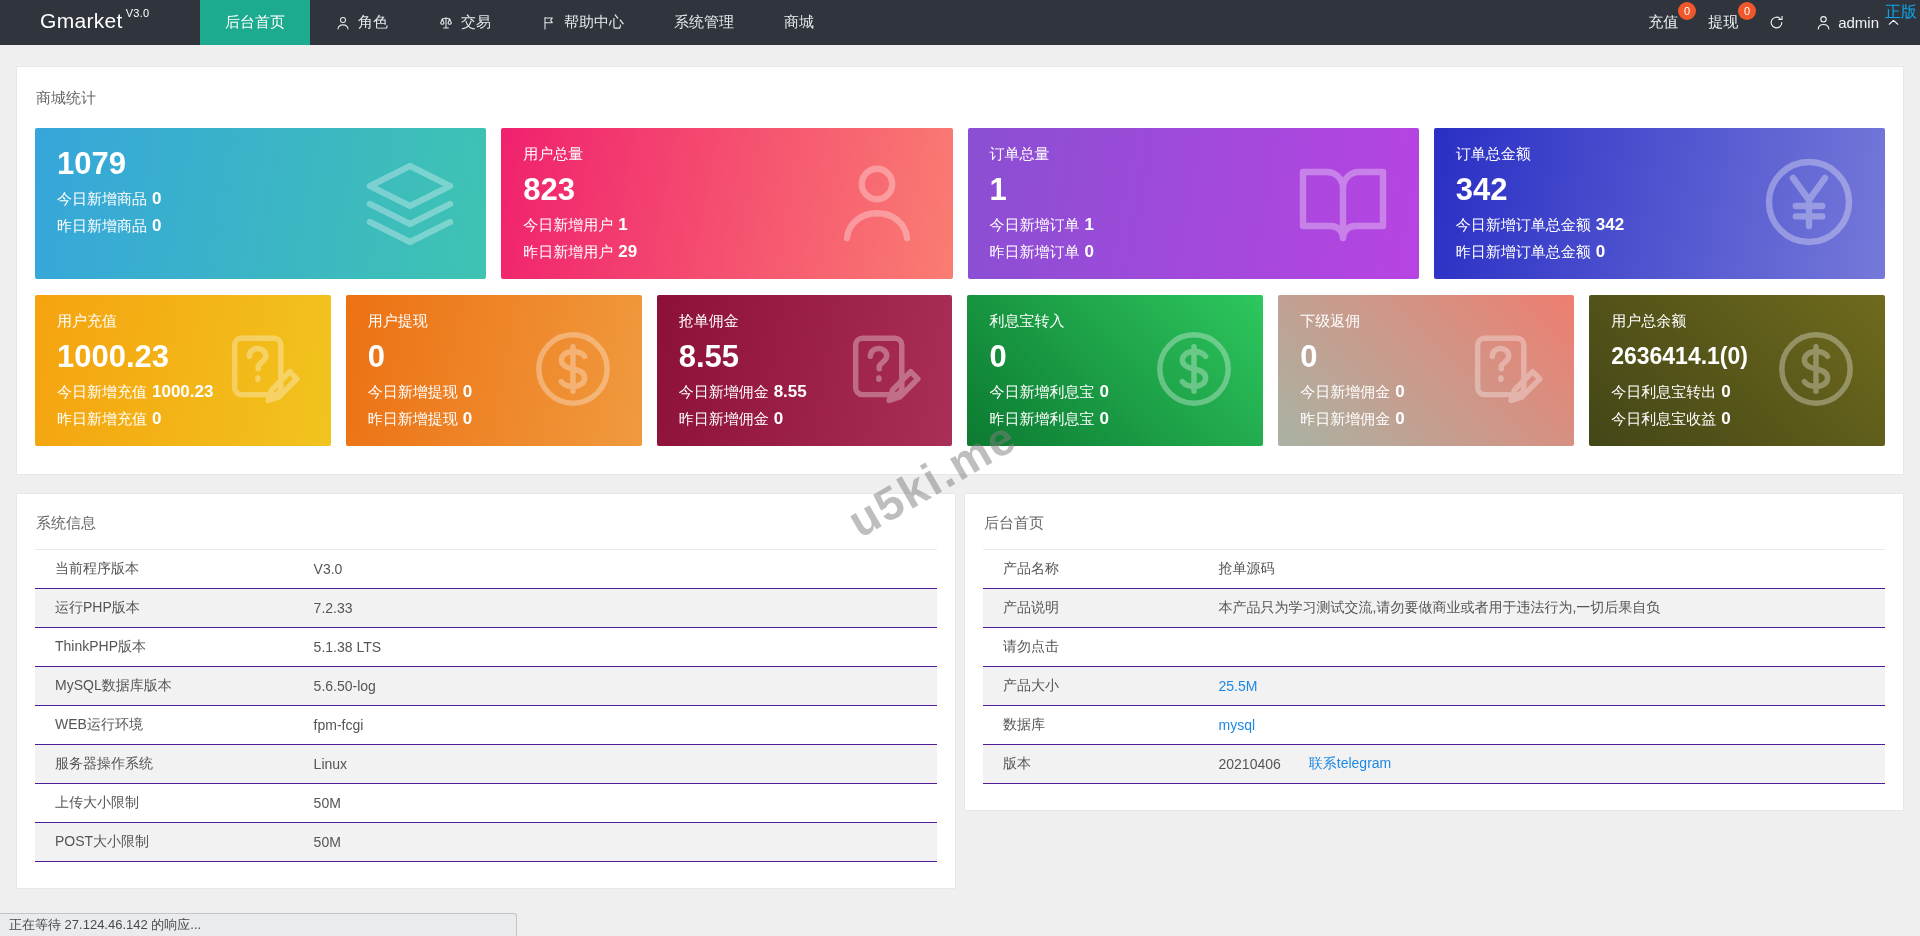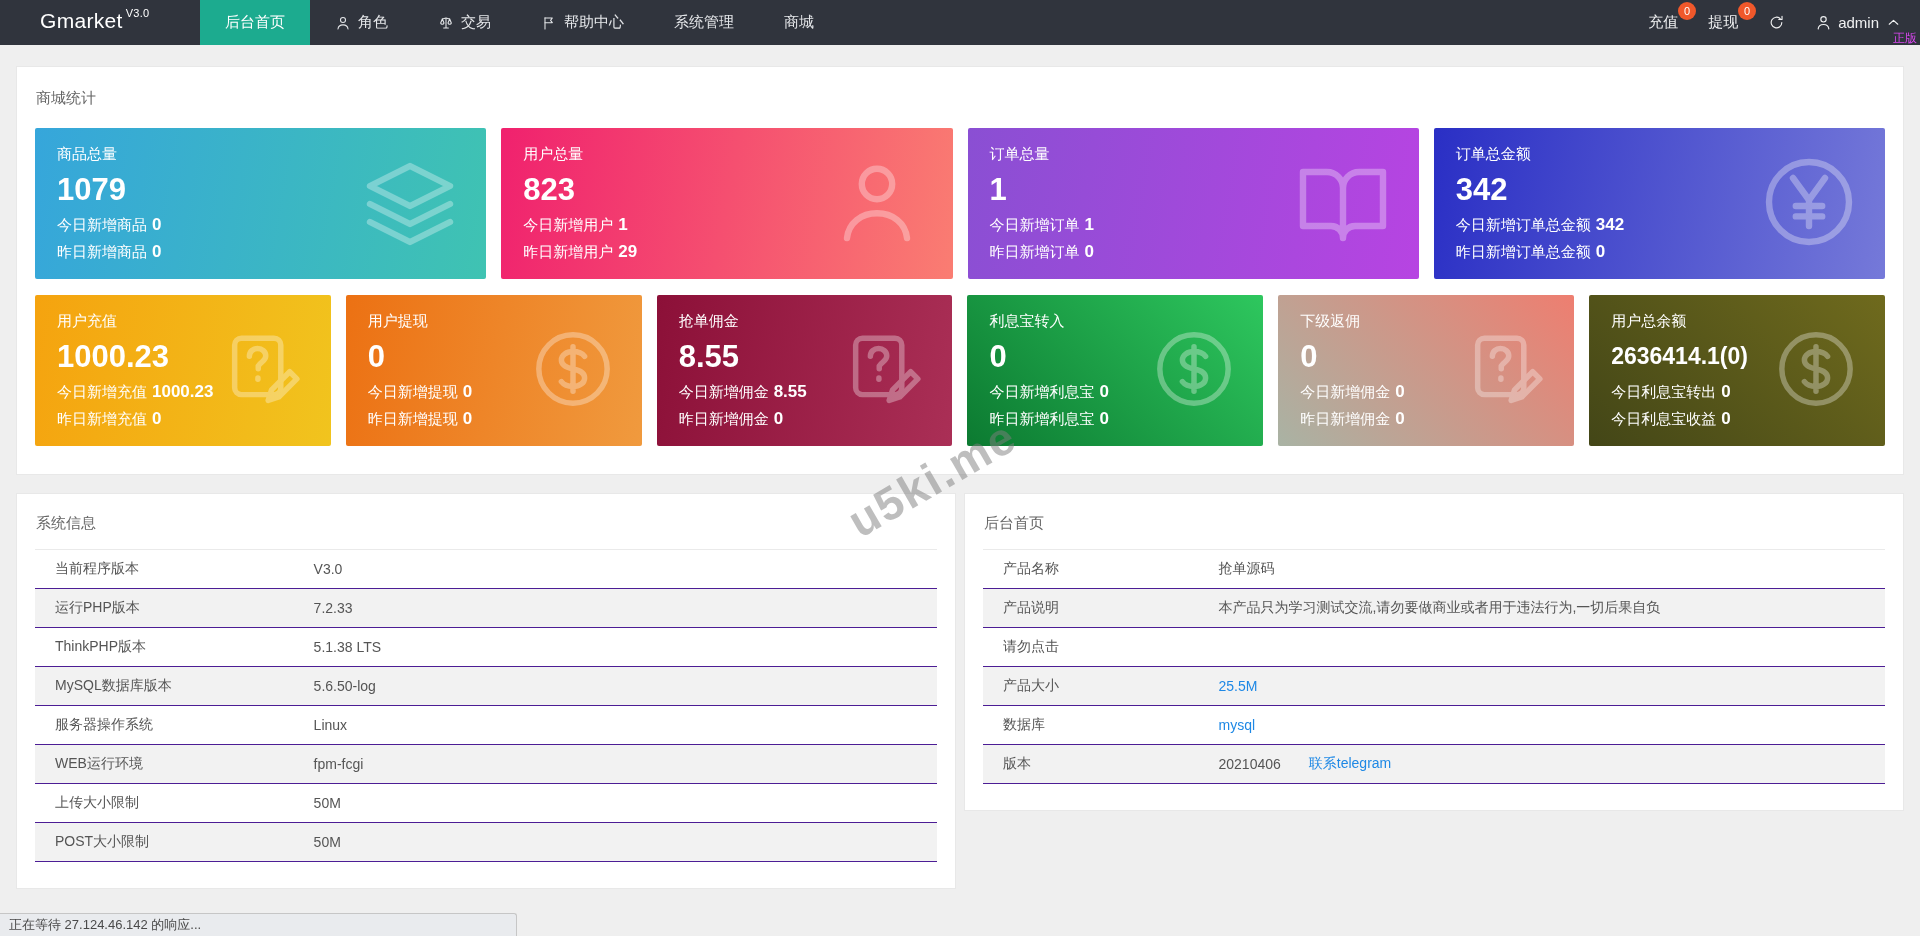--- a/index.html
+++ b/index.html
@@ -15,21 +15,21 @@
   .brand { display:flex; align-items:flex-start; padding:9px 12px 0 40px; width:200px; font-size:21px; color:#fff; letter-spacing:.3px; }
   .brand .ver { font-size:11px; margin-left:3px; margin-top:-2px; }
   .nav-items { display:flex; align-items:stretch; }
   .nav-item { display:flex; align-items:center; gap:7px; padding:0 25px; font-size:15px; color:#e4e6e9; cursor:pointer; white-space:nowrap; }
   .nav-item.active { background:#1cab8f; color:#fff; }
   .nav-item .ni svg { width:16px; height:16px; display:block; }
   .nav-right { margin-left:auto; display:flex; align-items:center; gap:30px; padding-right:18px; }
   .nav-right-item { position:relative; font-size:15px; color:#f0f1f2; cursor:pointer; display:flex; align-items:center; gap:6px; }
   .nav-right-item svg { width:17px; height:17px; display:block; }
   .nav-badge { position:absolute; top:-11px; right:-18px; background:#f0582b; color:#fff; font-size:11px; min-width:18px; height:18px; border-radius:9px; display:flex; align-items:center; justify-content:center; padding:0 3px; line-height:1; }
-  .corner-text { position:absolute; top:2px; right:3px; font-size:12px; color:#d946ef;margin-top:28px; }
+  .corner-text { position:absolute; top:2px; right:3px; font-size:16px; color:#0ea5e9; }
 
   
   .main { padding:21px 16px 0; }
   .panel { background:#fff; border:1px solid #e8e8e8; }
   .panel-title { font-size:15px; color:#666; }
 
   .stats-panel { padding:18px 18px 28px; margin-bottom:18px; }
   .stats-panel .panel-title { margin:4px 0 20px 1px; }
   .card-row { display:flex; gap:15px; }
   .card-row + .card-row { margin-top:16px; }
@@ -145,21 +145,20 @@
   </div>
   <span class="corner-text">正版</span>
 </div>
 
 <div class="main">
 
   <div class="panel stats-panel">
     <div class="panel-title">商城统计</div>
     <div class="card-row row1" id="card-row-1">
         <div class="stat-card" style="background: linear-gradient(100deg, rgb(54, 166, 219), rgb(63, 195, 178));">
-    <div class="card-title">商品总量</div>
     <div class="card-value">1079</div>
     <div class="card-line">
       <span>今日新增商品</span><b>0</b>
     </div>
     <div class="card-line">
       <span>昨日新增商品</span><b>0</b>
     </div>
     <div class="card-icon"><svg viewBox="0 0 24 24" fill="none" stroke="currentColor" stroke-width="1.6" stroke-linecap="round" stroke-linejoin="round">
               <polygon points="12 3 22 8 12 13 2 8 12 3"></polygon>
               <polyline points="2 12.5 12 17.5 22 12.5"></polyline>
@@ -316,26 +315,26 @@
   </div>
           <div class="info-row">
     <div class="info-label">ThinkPHP版本</div>
     <div class="info-value">5.1.38 LTS</div>
   </div>
           <div class="info-row">
     <div class="info-label">MySQL数据库版本</div>
     <div class="info-value">5.6.50-log</div>
   </div>
           <div class="info-row">
+    <div class="info-label">WEB运行环境</div>
+    <div class="info-value">fpm-fcgi</div>
+  </div>
+          <div class="info-row">
     <div class="info-label">服务器操作系统</div>
     <div class="info-value">Linux</div>
-  </div>
-          <div class="info-row">
-    <div class="info-label">WEB运行环境</div>
-    <div class="info-value">fpm-fcgi</div>
   </div>
           <div class="info-row">
     <div class="info-label">上传大小限制</div>
     <div class="info-value">50M</div>
   </div>
           <div class="info-row">
     <div class="info-label">POST大小限制</div>
     <div class="info-value">50M</div>
   </div>
         </div>

